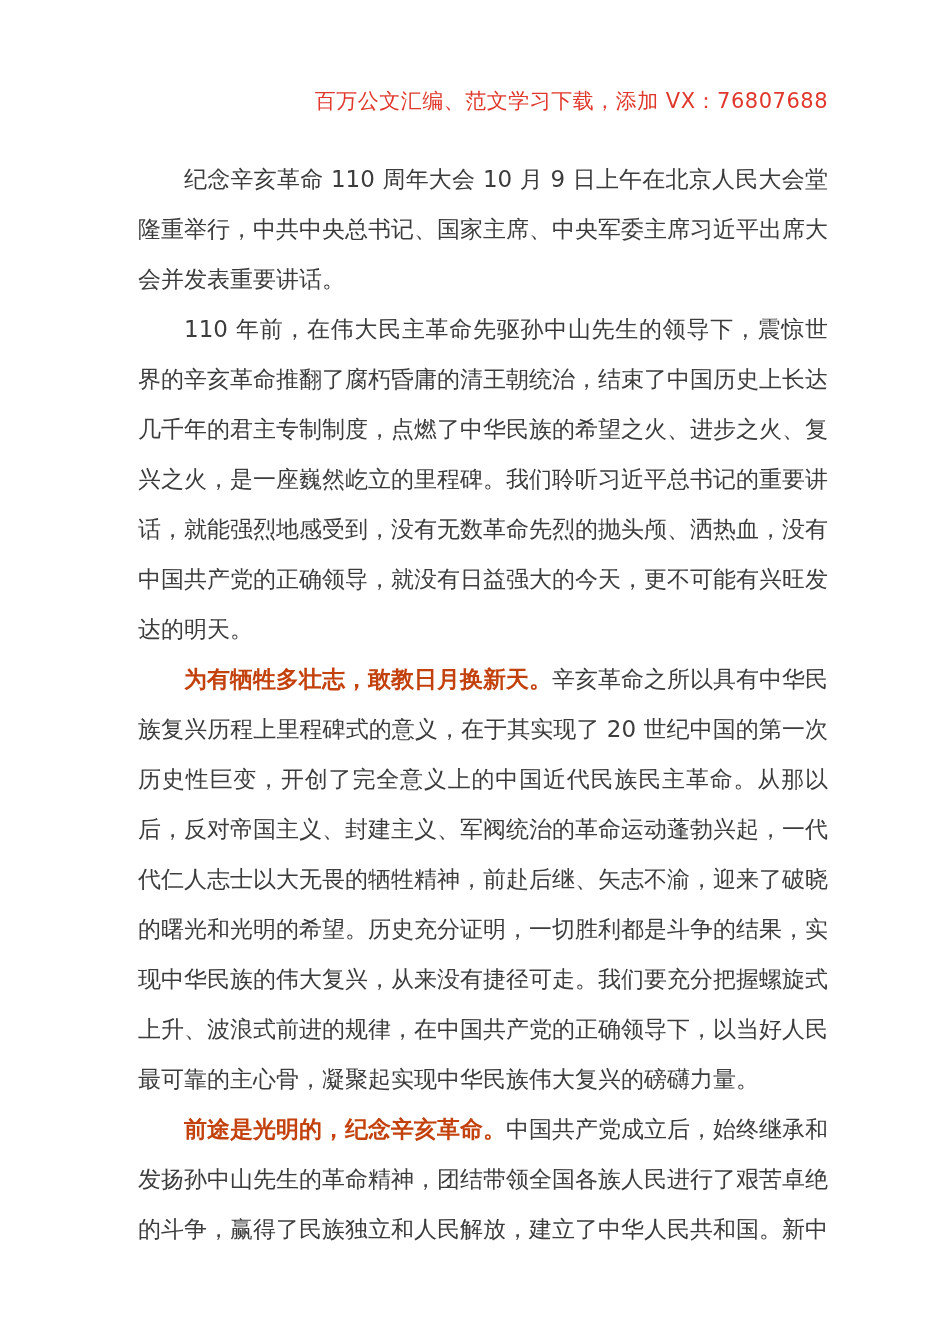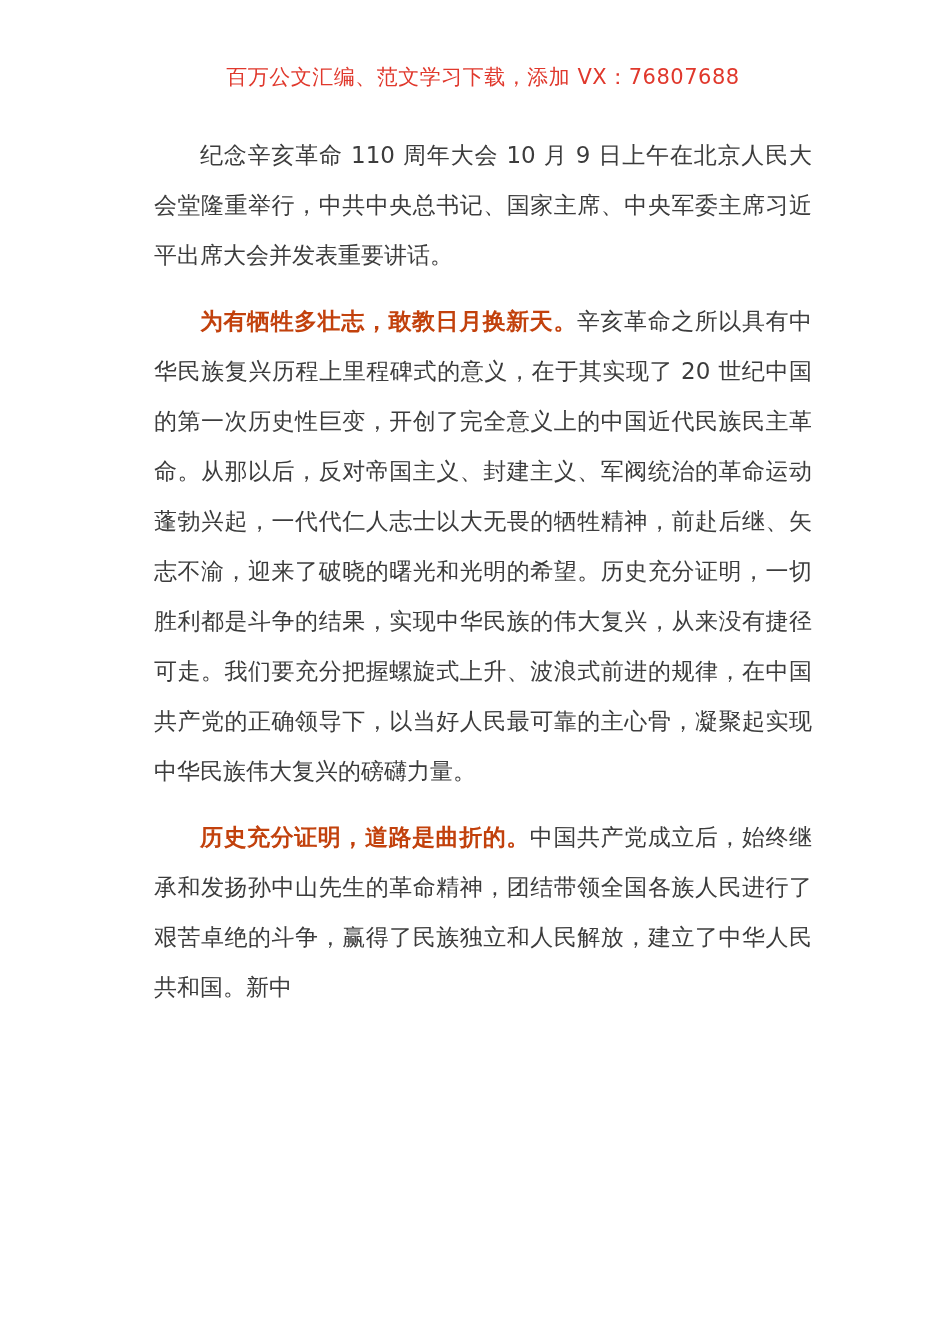--- a/index.html
+++ b/index.html
@@ -9,51 +9,52 @@
   }
   .page {
     position: relative;
     width: 950px;
     height: 1344px;
     background: #ffffff;
     overflow: hidden;
     font-family: "DejaVu Sans", "Liberation Sans", sans-serif;
   }
   .banner {
-    padding-top: 64px;
+    padding-top: 88px;
     width: 690px;
     margin-left: 138px;
-    text-align: center;
+    text-align: right;
     font-size: 21px;
     line-height: 26px;
     letter-spacing: 0.5px;
     font-weight: 400;
   }
   .article {
     width: 690px;
     margin: 40px 0 0 138px;
     font-size: 23px;
     line-height: 50px;
     color: #3c3c3c;
     text-align: justify;
     text-justify: inter-ideograph;
   }
   .article p.para {
-    margin: 16px;
+    margin: 0;
     padding: 0;
     text-indent: 2em;
   }
   .article b {
     font-weight: 700;
     color: #c2410c;
   }
 </style>
 </head>
 <body>
 
 <div class="page" style="color: rgb(60, 60, 60);">
   <div class="banner" style="color: rgb(224, 56, 44);">百万公文汇编、范文学习下载，添加 VX：76807688</div>
   <div class="article">
       <p class="para"><span>纪念辛亥革命 110 周年大会 10 月 9 日上午在北京人民大会堂隆重举行，中共中央总书记、国家主席、中央军委主席习近平出席大会并发表重要讲话。</span></p>
+      <p class="para"><span>110 年前，在伟大民主革命先驱孙中山先生的领导下，震惊世界的辛亥革命推翻了腐朽昏庸的清王朝统治，结束了中国历史上长达几千年的君主专制制度，点燃了中华民族的希望之火、进步之火、复兴之火，是一座巍然屹立的里程碑。我们聆听习近平总书记的重要讲话，就能强烈地感受到，没有无数革命先烈的抛头颅、洒热血，没有中国共产党的正确领导，就没有日益强大的今天，更不可能有兴旺发达的明天。</span></p>
       <p class="para"><b>为有牺牲多壮志，敢教日月换新天。</b><span>辛亥革命之所以具有中华民族复兴历程上里程碑式的意义，在于其实现了 20 世纪中国的第一次历史性巨变，开创了完全意义上的中国近代民族民主革命。从那以后，反对帝国主义、封建主义、军阀统治的革命运动蓬勃兴起，一代代仁人志士以大无畏的牺牲精神，前赴后继、矢志不渝，迎来了破晓的曙光和光明的希望。历史充分证明，一切胜利都是斗争的结果，实现中华民族的伟大复兴，从来没有捷径可走。我们要充分把握螺旋式上升、波浪式前进的规律，在中国共产党的正确领导下，以当好人民最可靠的主心骨，凝聚起实现中华民族伟大复兴的磅礴力量。</span></p>
-      <p class="para"><b>历史充分证明，道路是曲折的。</b><span>中国共产党成立后，始终继承和发扬孙中山先生的革命精神，团结带领全国各族人民进行了艰苦卓绝的斗争，赢得了民族独立和人民解放，建立了中华人民共和国。新中</span></p>
+      <p class="para"><b>前途是光明的，纪念辛亥革命。</b><span>中国共产党成立后，始终继承和发扬孙中山先生的革命精神，团结带领全国各族人民进行了艰苦卓绝的斗争，赢得了民族独立和人民解放，建立了中华人民共和国。新中</span></p>
     </div>
 </div>
 
 </body></html>

